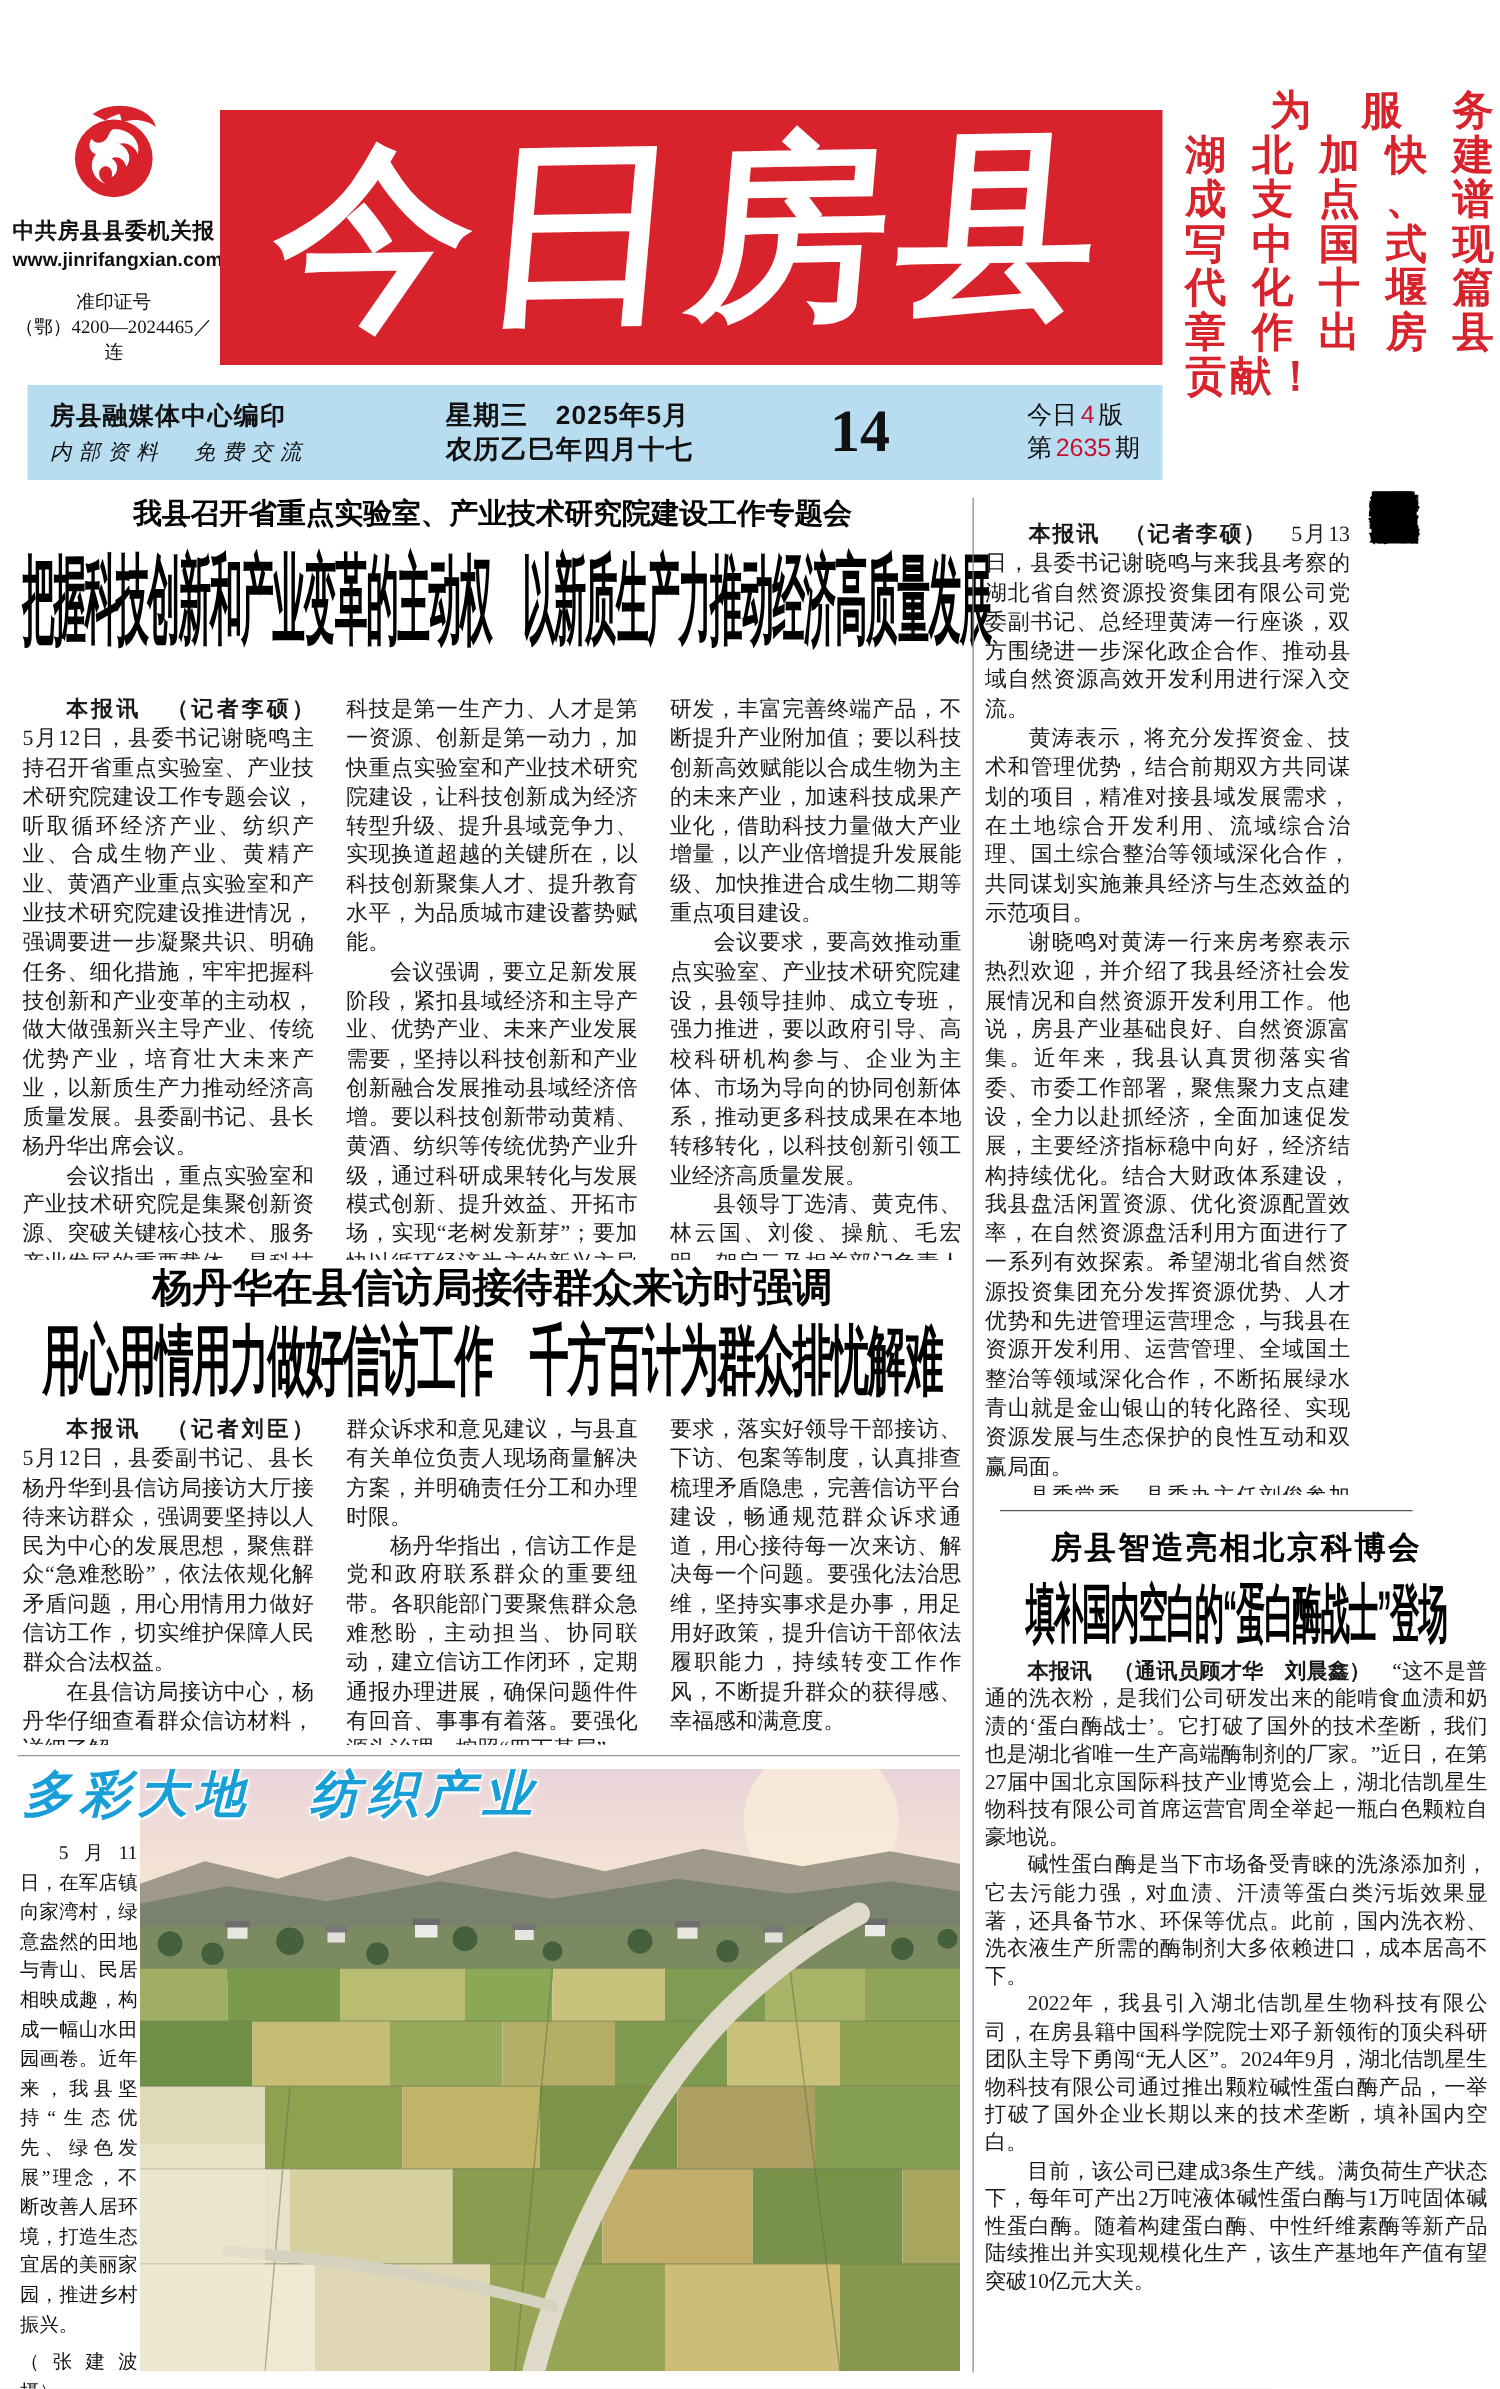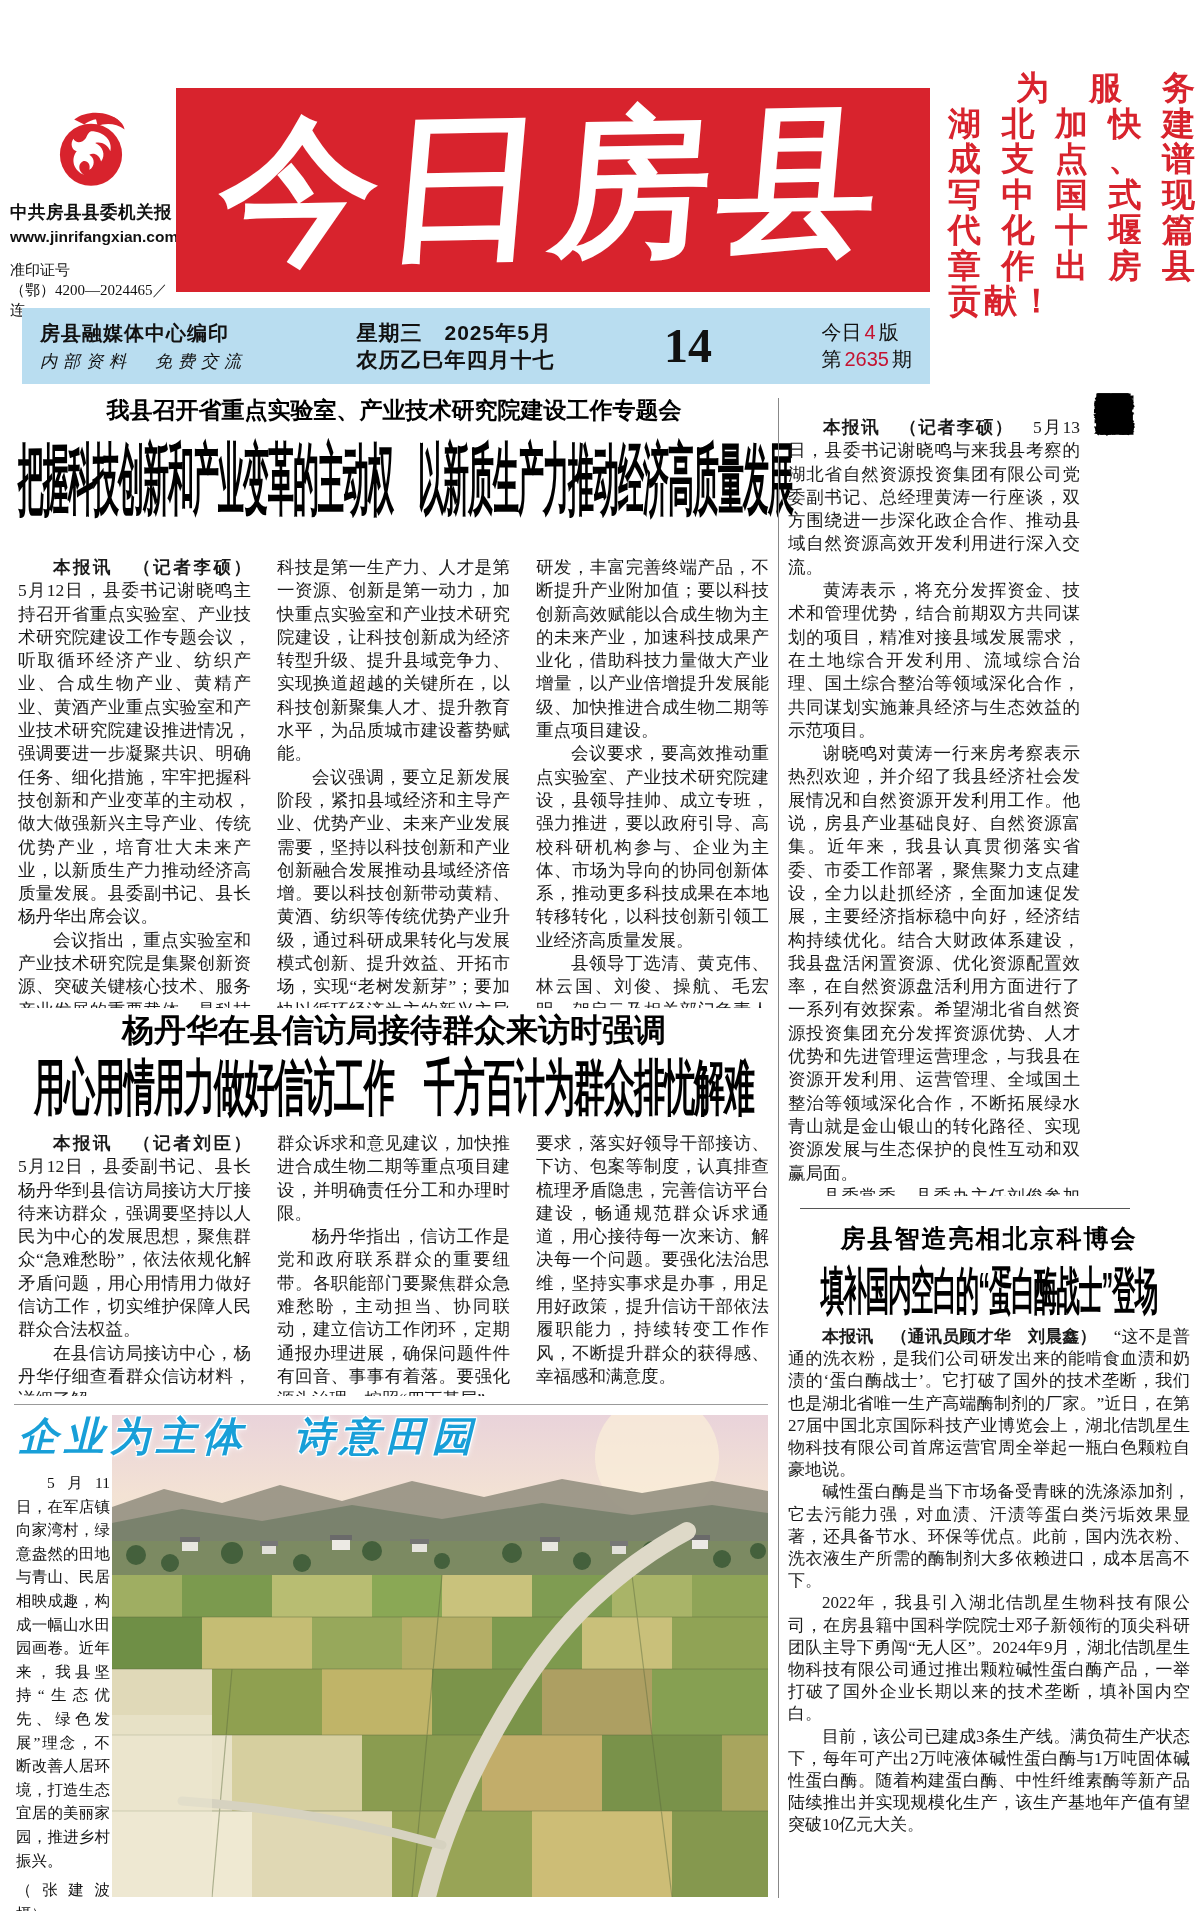--- a/index.html
+++ b/index.html
@@ -1,21 +1,21 @@
 <!DOCTYPE html>
 <html><head>
 <meta charset="utf-8">
 <style>
   html,body{margin:0;padding:0;background:#e9e9e9;}
   .page{position:relative;width:1200px;height:1911px;margin:0 auto;background:#ffffff;
         font-family:"Liberation Serif","DejaVu Serif",serif;color:#111;overflow:hidden;}
   .abs{position:absolute;}
 
   
-  .brand-left{left:10px;top:104px;width:162px;}
+  .brand-left{left:10px;top:76px;width:162px;text-align:center;}
   .logo{width:84px;height:88px;margin:0 auto;display:block;}
   .org-line{font-weight:700;font-size:17.5px;letter-spacing:.5px;margin-top:8px;font-family:"Liberation Sans",sans-serif;}
   .url-line{font-weight:700;font-size:15.5px;margin-top:4px;font-family:"Liberation Sans",sans-serif;}
   .permit{font-size:15px;margin-top:14px;line-height:20px;}
   .masthead{left:176px;top:88px;width:754px;height:204px;background:#d8232d;overflow:hidden;}
   .masthead .title{color:#fff;font-weight:900;font-size:158px;line-height:198px;text-align:center;
                    letter-spacing:8px;transform:skewX(-6deg) rotate(-1deg);font-family:"Liberation Serif",serif;}
   .slogan{left:948px;top:70px;width:247px;color:#d8232d;}
   .slg{font:900 33px/35.5px "Liberation Sans","DejaVu Sans",sans-serif;color:#d8232d;
        text-align:justify;text-align-last:justify;height:35.5px;}
@@ -154,21 +154,21 @@
   <div class="abs kicker" id="a2-kicker">杨丹华在县信访局接待群众来访时强调</div>
   <div class="abs stretch-box" id="a2-headline">
     <span class="stretch">用心用情用力做好信访工作　千方百计为群众排忧解难</span>
   </div>
   <div class="abs cols" id="a2-body">
     <div class="col bodytxt">
       <p><b class="byl">本报讯　（记者刘臣）　</b><span>5月12日，县委副书记、县长杨丹华到县信访局接访大厅接待来访群众，强调要坚持以人民为中心的发展思想，聚焦群众“急难愁盼”，依法依规化解矛盾问题，用心用情用力做好信访工作，切实维护保障人民群众合法权益。</span></p>
       <p><span>在县信访局接访中心，杨丹华仔细查看群众信访材料，详细了解</span></p>
     </div>
     <div class="col bodytxt">
-      <p class="nc"><span>群众诉求和意见建议，加快推进合成生物二期等重点项目建设，并明确责任分工和办理时限。</span></p>
+      <p class="nc"><span>群众诉求和意见建议，与县直有关单位负责人现场商量解决方案，并明确责任分工和办理时限。</span></p>
       <p><span>杨丹华指出，信访工作是党和政府联系群众的重要纽带。各职能部门要聚焦群众急难愁盼，主动担当、协同联动，建立信访工作闭环，定期通报办理进展，确保问题件件有回音、事事有着落。要强化源头治理，按照“四下基层”</span></p>
     </div>
     <div class="col bodytxt">
       <p class="nc"><span>要求，落实好领导干部接访、下访、包案等制度，认真排查梳理矛盾隐患，完善信访平台建设，畅通规范群众诉求通道，用心接待每一次来访、解决每一个问题。要强化法治思维，坚持实事求是办事，用足用好政策，提升信访干部依法履职能力，持续转变工作作风，不断提升群众的获得感、幸福感和满意度。</span></p>
     </div>
   </div>
 
   <div class="abs vrule"></div>
 
   <div class="abs bodytxt" id="a3-body">
@@ -188,21 +188,21 @@
   <div class="abs" id="a4-body">
     <div class="bodytxt">
       <p><b class="byl">本报讯　（通讯员顾才华　刘晨鑫）　</b><span>“这不是普通的洗衣粉，是我们公司研发出来的能啃食血渍和奶渍的‘蛋白酶战士’。它打破了国外的技术垄断，我们也是湖北省唯一生产高端酶制剂的厂家。”近日，在第27届中国北京国际科技产业博览会上，湖北佶凯星生物科技有限公司首席运营官周全举起一瓶白色颗粒自豪地说。</span></p>
       <p><span>碱性蛋白酶是当下市场备受青睐的洗涤添加剂，它去污能力强，对血渍、汗渍等蛋白类污垢效果显著，还具备节水、环保等优点。此前，国内洗衣粉、洗衣液生产所需的酶制剂大多依赖进口，成本居高不下。</span></p>
       <p><span>2022年，我县引入湖北佶凯星生物科技有限公司，在房县籍中国科学院院士邓子新领衔的顶尖科研团队主导下勇闯“无人区”。2024年9月，湖北佶凯星生物科技有限公司通过推出颗粒碱性蛋白酶产品，一举打破了国外企业长期以来的技术垄断，填补国内空白。</span></p>
       <p><span>目前，该公司已建成3条生产线。满负荷生产状态下，每年可产出2万吨液体碱性蛋白酶与1万吨固体碱性蛋白酶。随着构建蛋白酶、中性纤维素酶等新产品陆续推出并实现规模化生产，该生产基地年产值有望突破10亿元大关。</span></p>
     </div>
   </div>
 
   <div class="abs feature">
-    <div class="feature-title">企业为主体　诗意田园</div>
+    <div class="feature-title">多彩大地　纺织产业</div>
     <div class="feature-caption">
       <p class="cap">5月11日，在军店镇向家湾村，绿意盎然的田地与青山、民居相映成趣，构成一幅山水田园画卷。近年来，我县坚持“生态优先、绿色发展”理念，不断改善人居环境，打造生态宜居的美丽家园，推进乡村振兴。</p>
       <p class="credit">（张建波　摄）</p>
     </div>
     <div class="photo-wrap">
       <svg viewBox="0 0 656 482" width="656" height="482" preserveAspectRatio="none">
         <defs>
           <linearGradient id="sky" x1="0" y1="0" x2="0" y2="1">
             <stop offset="0" stop-color="#e9d3da"></stop>
               <stop offset="0.55" stop-color="#f3e2d4"></stop>

